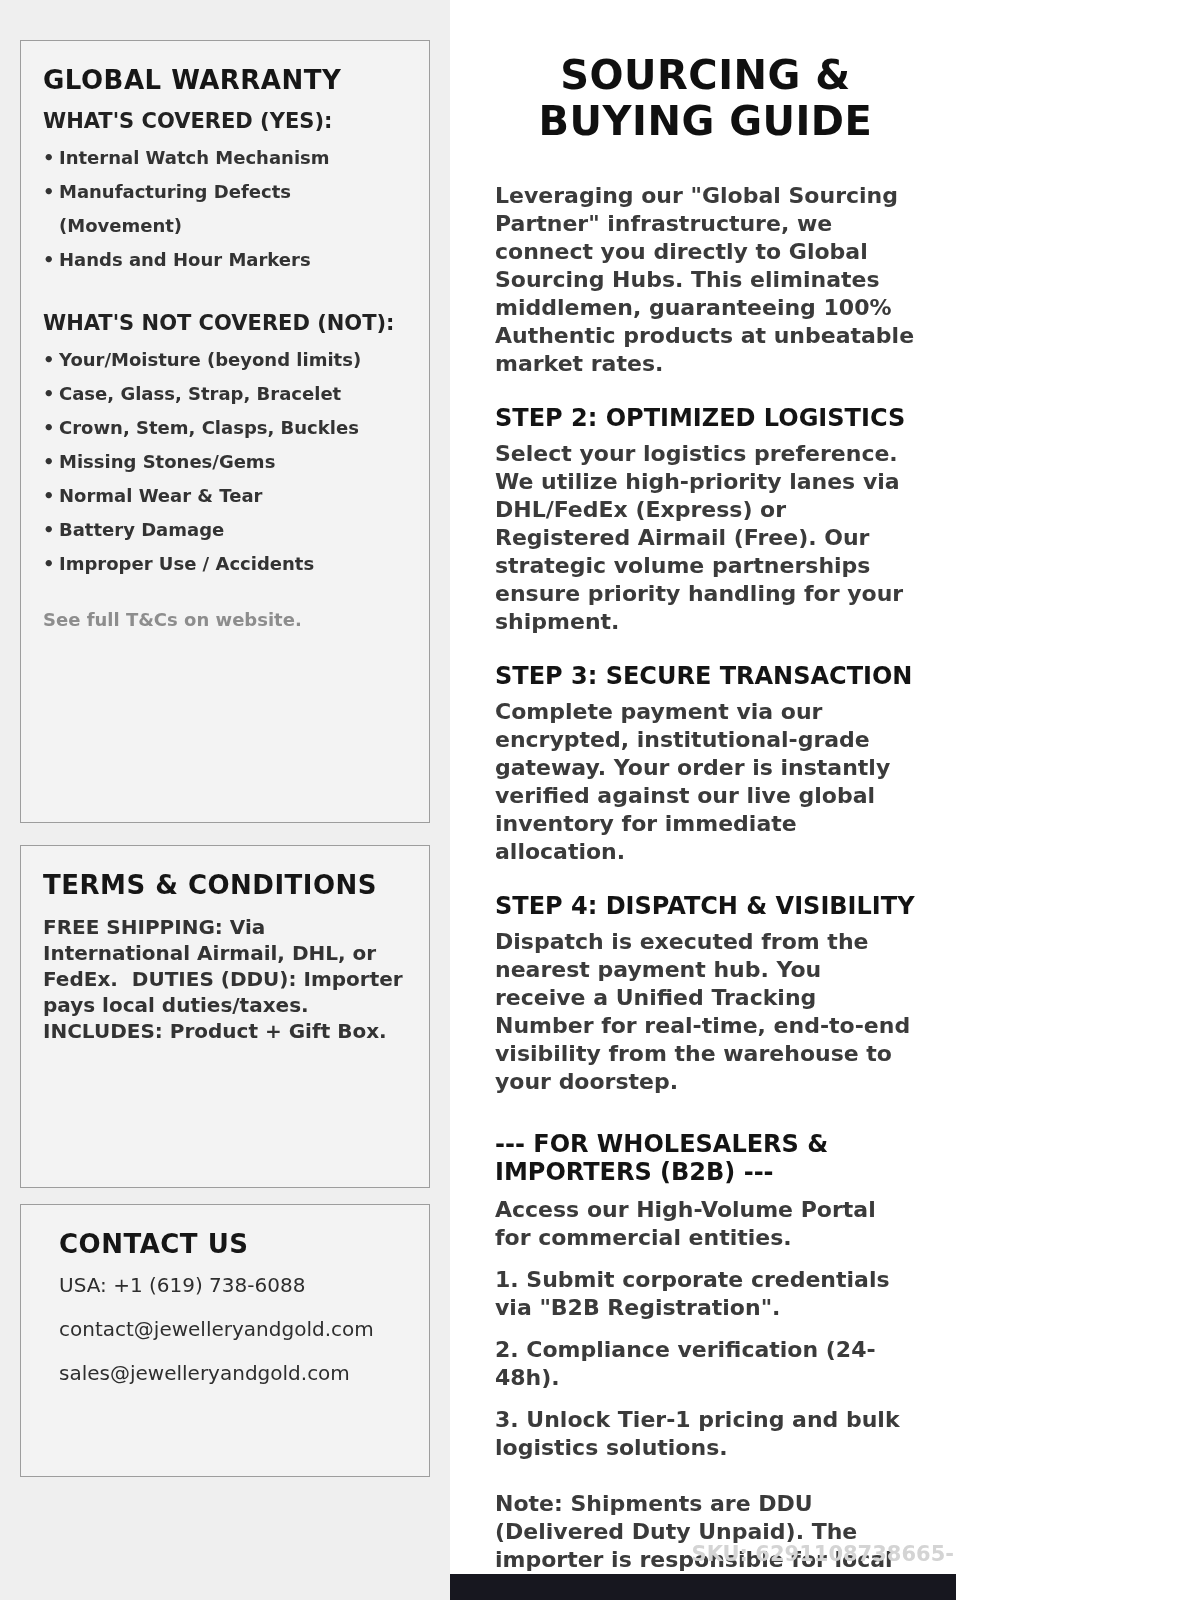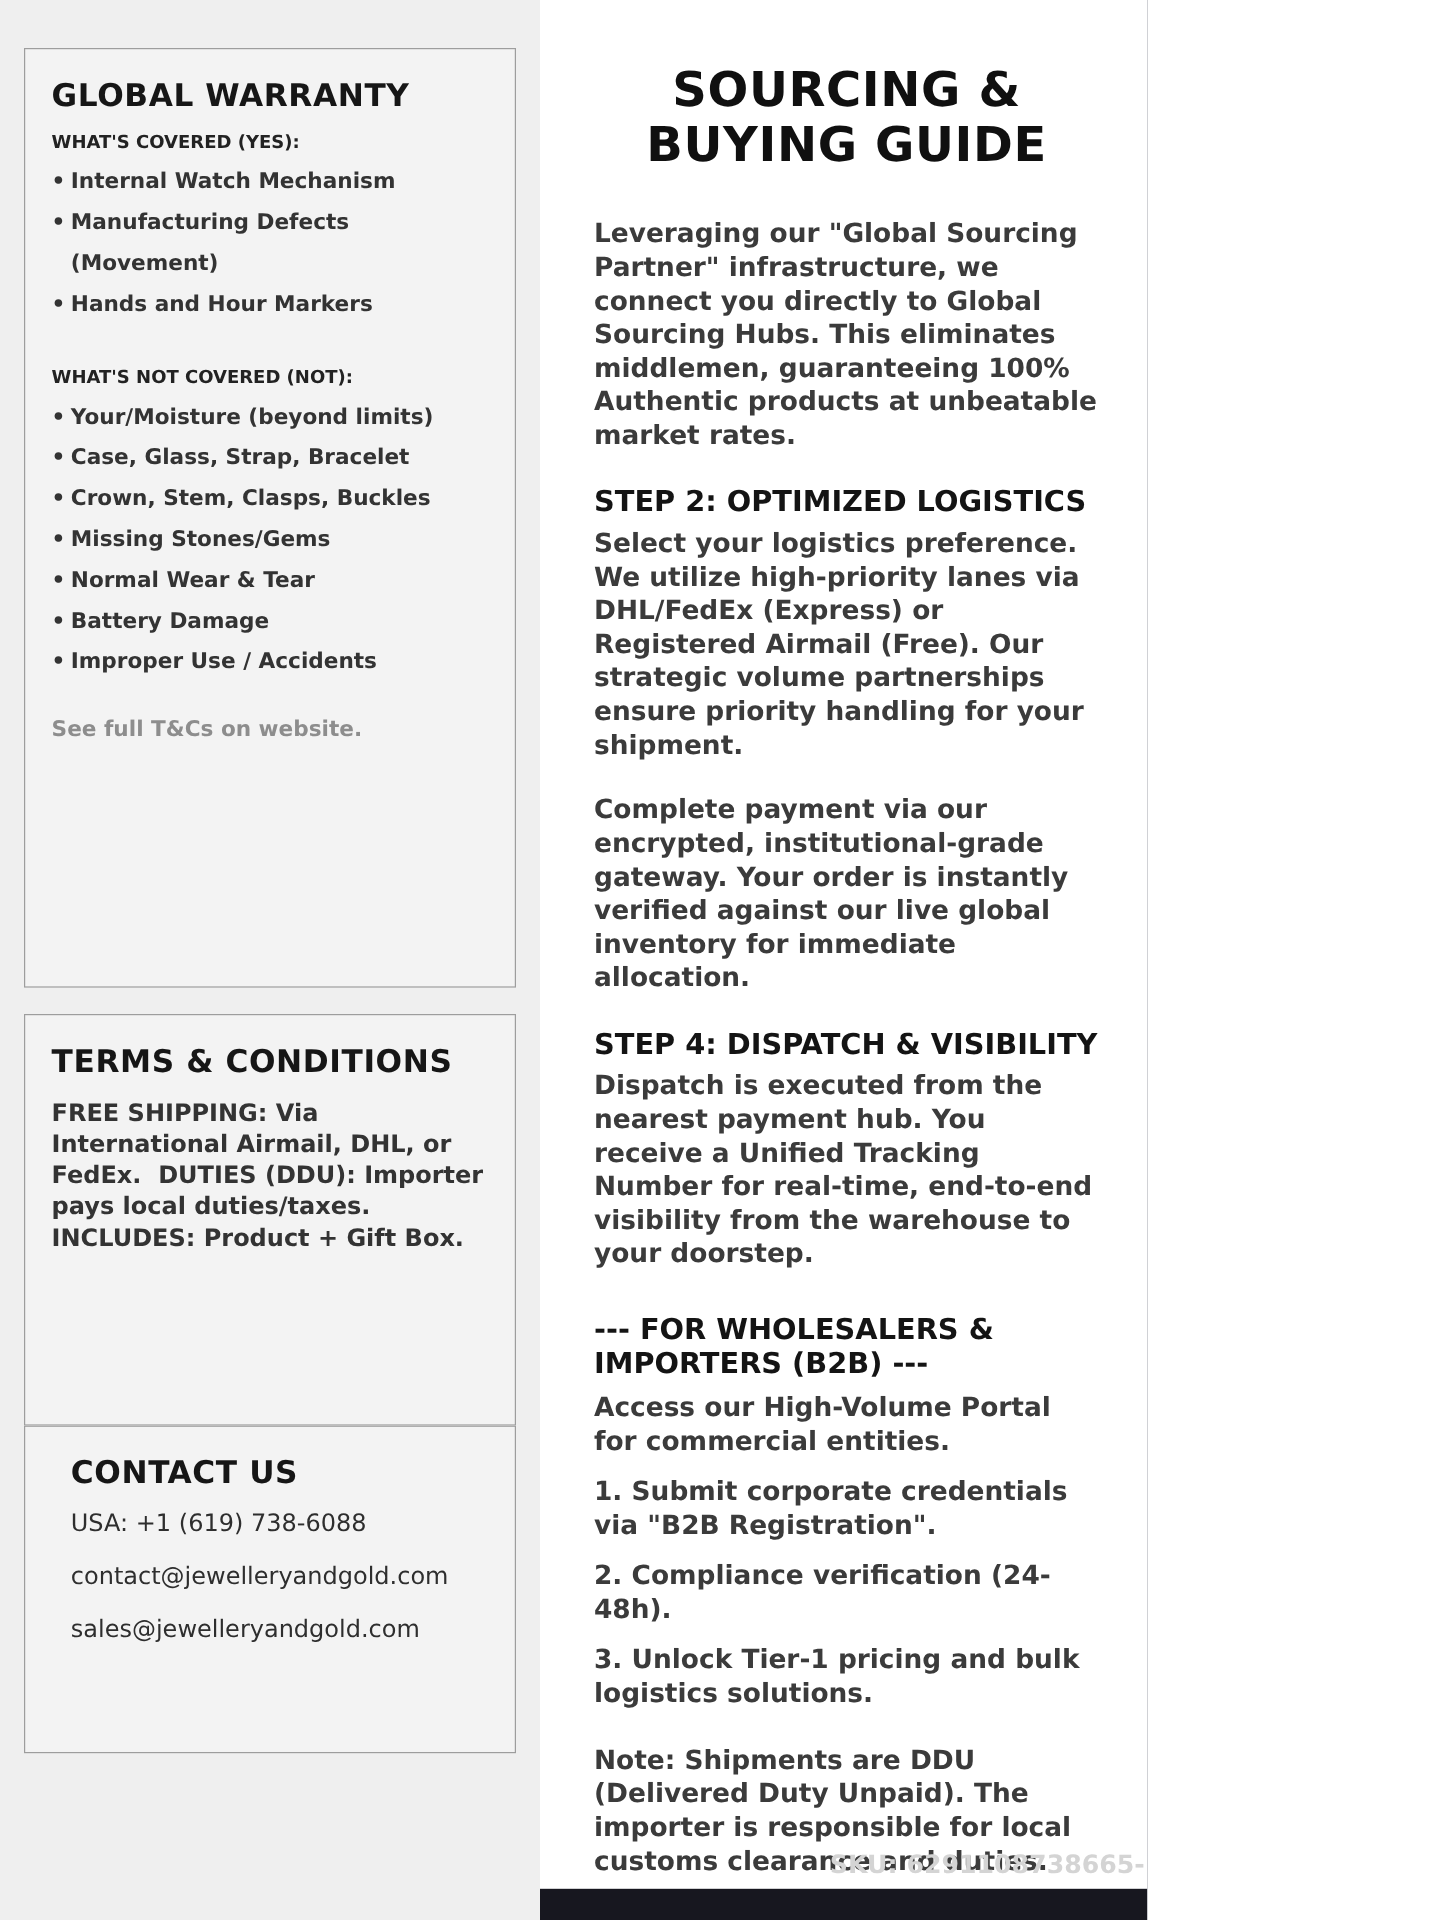--- a/index.html
+++ b/index.html
@@ -23,32 +23,32 @@
     width: 450px;
     background: #efefef;
     padding: 40px 20px 20px 20px;
   }
   .box {
     background: #f3f3f3;
     border: 1px solid #9d9d9d;
     padding: 24px 22px;
   }
   .box-warranty { min-height: 783px; margin-bottom: 22px; }
-  .box-terms    { min-height: 343px; }
+  .box-terms    { min-height: 343px; margin-bottom: 16px; }
   .box-contact  { min-height: 273px; padding-left: 38px; }
 
   .box h2 {
     font-size: 26px;
     font-weight: 800;
     color: #161616;
     letter-spacing: 0.5px;
     margin-bottom: 14px;
   }
   .box h3 {
-    font-size: 15px;
+    font-size: 21px;
     font-weight: 700;
     color: #222222;
     margin-bottom: 8px;
   }
   .bullet-list { list-style: none; margin-bottom: 34px; }
   .bullet-list li {
     font-size: 18px;
     font-weight: 600;
     color: #333333;
     line-height: 34px;
@@ -186,20 +186,21 @@
     <section class="step">
       <p class="step-body">Leveraging our "Global Sourcing Partner" infrastructure, we connect you directly to Global Sourcing Hubs. This eliminates middlemen, guaranteeing 100% Authentic products at unbeatable market rates.</p>
     </section>
 
     <section class="step">
       <h2 class="step-heading">STEP 2: OPTIMIZED LOGISTICS</h2>
       <p class="step-body">Select your logistics preference. We utilize high-priority lanes via DHL/FedEx (Express) or Registered Airmail (Free). Our strategic volume partnerships ensure priority handling for your shipment.</p>
     </section>
 
     <section class="step">
+      <h2 class="step-heading">STEP 3: SECURE TRANSACTION</h2>
       <p class="step-body">Complete payment via our encrypted, institutional-grade gateway. Your order is instantly verified against our live global inventory for immediate allocation.</p>
     </section>
 
     <section class="step">
       <h2 class="step-heading">STEP 4: DISPATCH &amp; VISIBILITY</h2>
       <p class="step-body">Dispatch is executed from the nearest payment hub. You receive a Unified Tracking Number for real-time, end-to-end visibility from the warehouse to your doorstep.</p>
     </section>
 
     <section>
       <h2 class="b2b-heading">--- FOR WHOLESALERS &amp; IMPORTERS (B2B) ---</h2>

